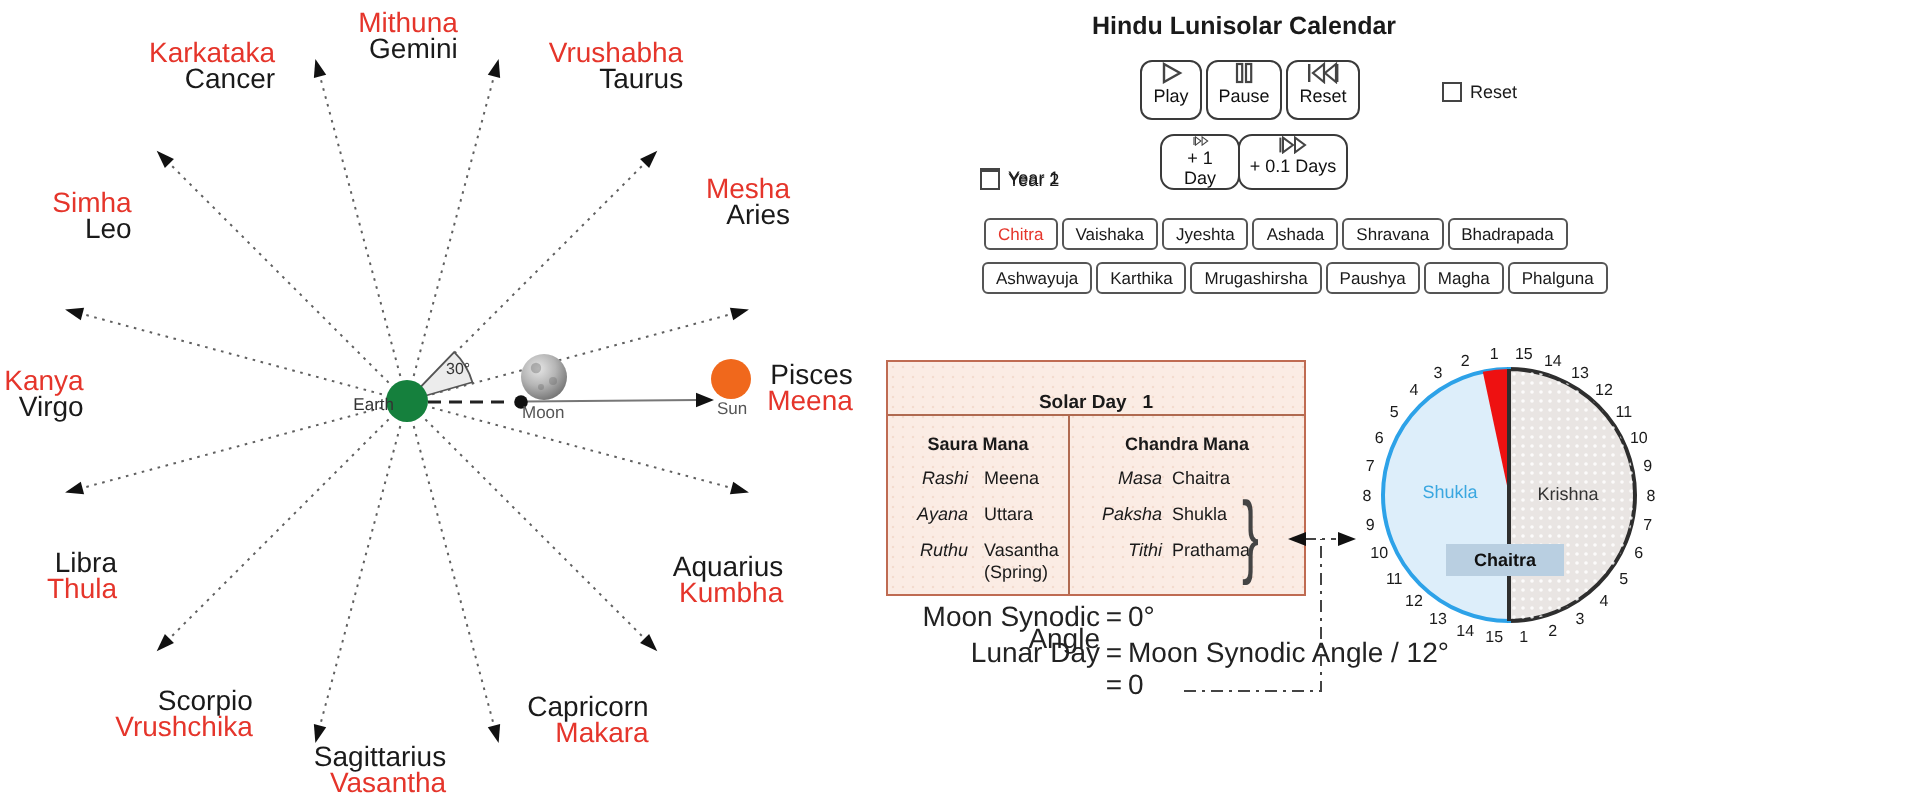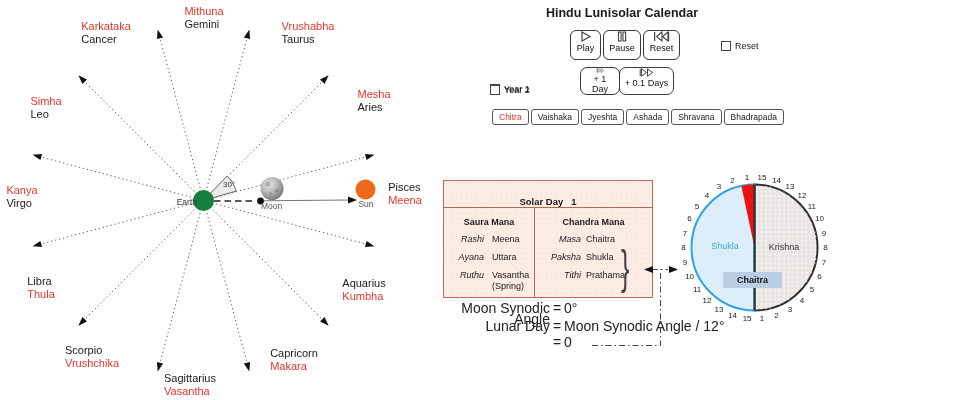--- a/index.html
+++ b/index.html
@@ -8,22 +8,22 @@
     --tbl-border:#bf6b52;
     --tbl-inner:#b06a50;
     --tbl-bg:#fbece4;
   }
   html,body{margin:0;padding:0;background:#fff;}
   .stage{position:relative;width:965px;height:400px;background:#fff;overflow:hidden;
          font-family:"Liberation Sans","DejaVu Sans",sans-serif;color:#1a1a1a;}
   svg{position:absolute;left:0;top:0;}
 
   
-  .sign{position:absolute;transform:translateX(-50%);text-align:left;white-space:nowrap;
-        font-size:11px;line-height:13px;}
+  .sign{position:absolute;transform:translateX(-50%);text-align:right;white-space:nowrap;
+        font-size:14px;line-height:13px;}
   .sign .red{color:var(--red);}
   .tiny-label{position:absolute;font-size:8.5px;color:#555;white-space:nowrap;}
   .angle-label{position:absolute;font-size:8px;color:#333;}
 
   
   .page-title{position:absolute;left:440px;top:6px;width:364px;text-align:center;
               font-size:12.5px;font-weight:bold;}
   .transport{position:absolute;left:570px;top:30px;display:flex;gap:2px;height:30px;}
   .btn{border:1.5px solid #3a3a3a;border-radius:6px;background:#fff;display:flex;
        flex-direction:column;align-items:center;justify-content:flex-start;
@@ -241,20 +241,28 @@
   </div>
 
   <div class="months-row" style="left:492px;top:109px;" id="months-row1">
       <button class="month-btn active">Chitra</button>
       <button class="month-btn">Vaishaka</button>
       <button class="month-btn">Jyeshta</button>
       <button class="month-btn">Ashada</button>
       <button class="month-btn">Shravana</button>
       <button class="month-btn">Bhadrapada</button>
     </div>
+  <div class="months-row" style="left:491px;top:131px;" id="months-row2">
+      <button class="month-btn">Ashwayuja</button>
+      <button class="month-btn">Karthika</button>
+      <button class="month-btn">Mrugashirsha</button>
+      <button class="month-btn">Paushya</button>
+      <button class="month-btn">Magha</button>
+      <button class="month-btn">Phalguna</button>
+    </div>
 
   <div class="solar-table">
     <div class="st-header">
       <span>Solar Day</span>
       <span>1</span>
     </div>
     <div class="st-body">
       <div class="st-col">
         <div class="st-title">Saura Mana</div>
         <div class="st-rows" id="saura-rows">

